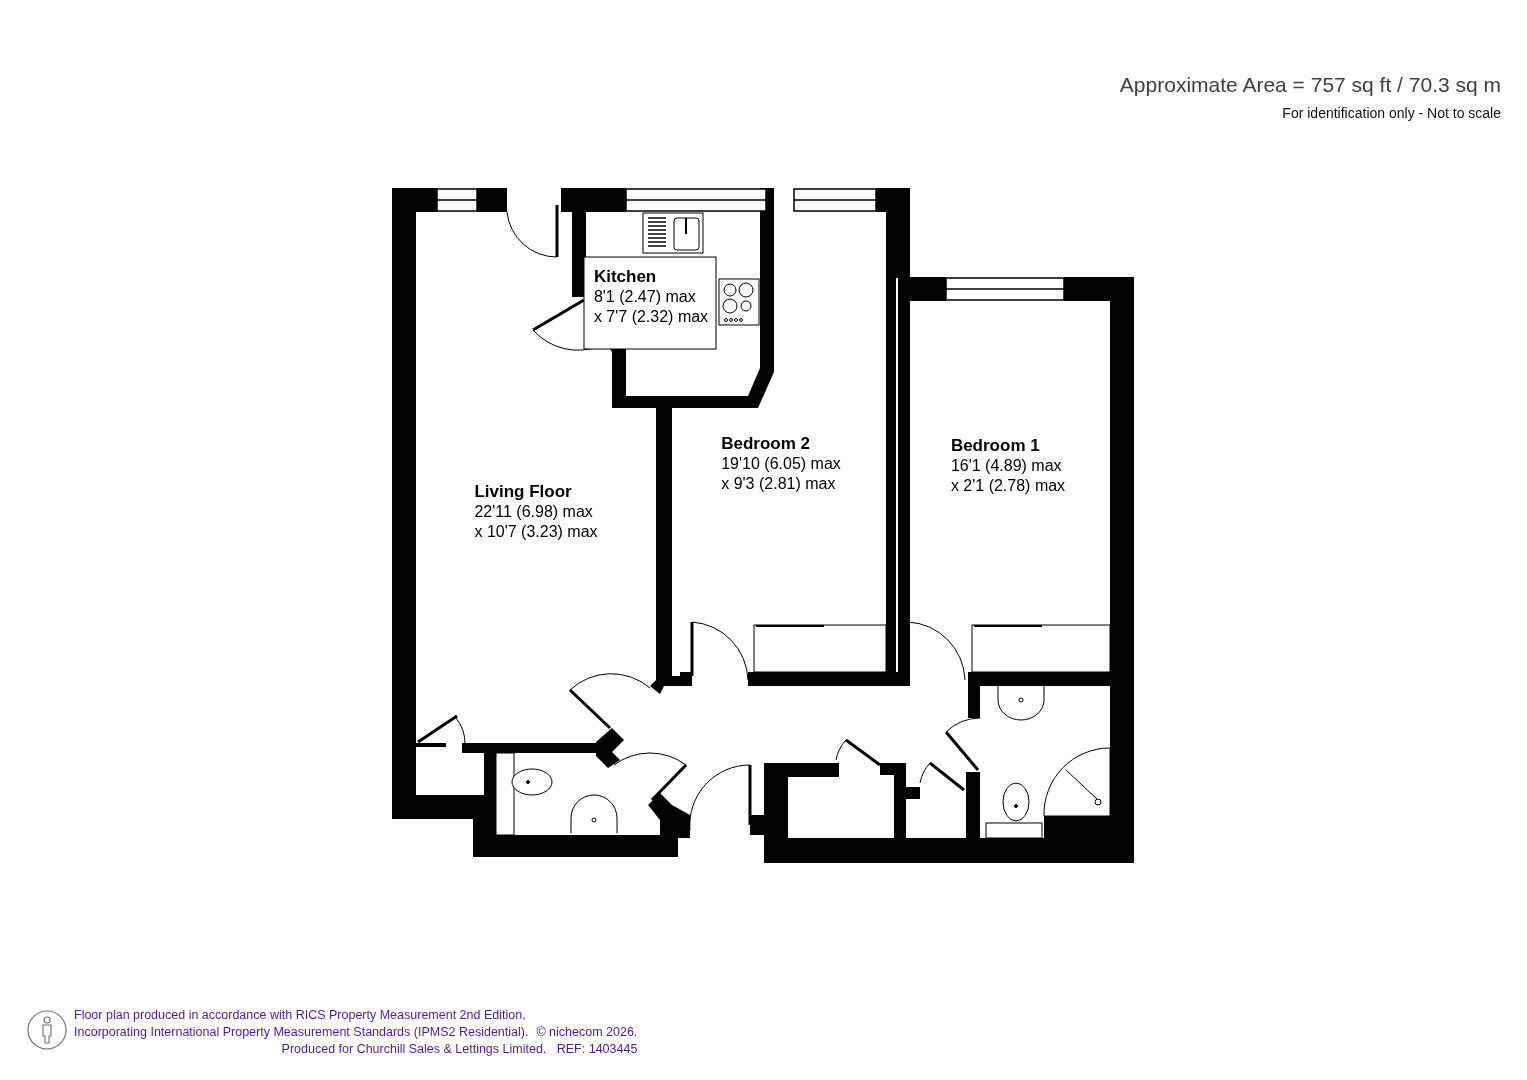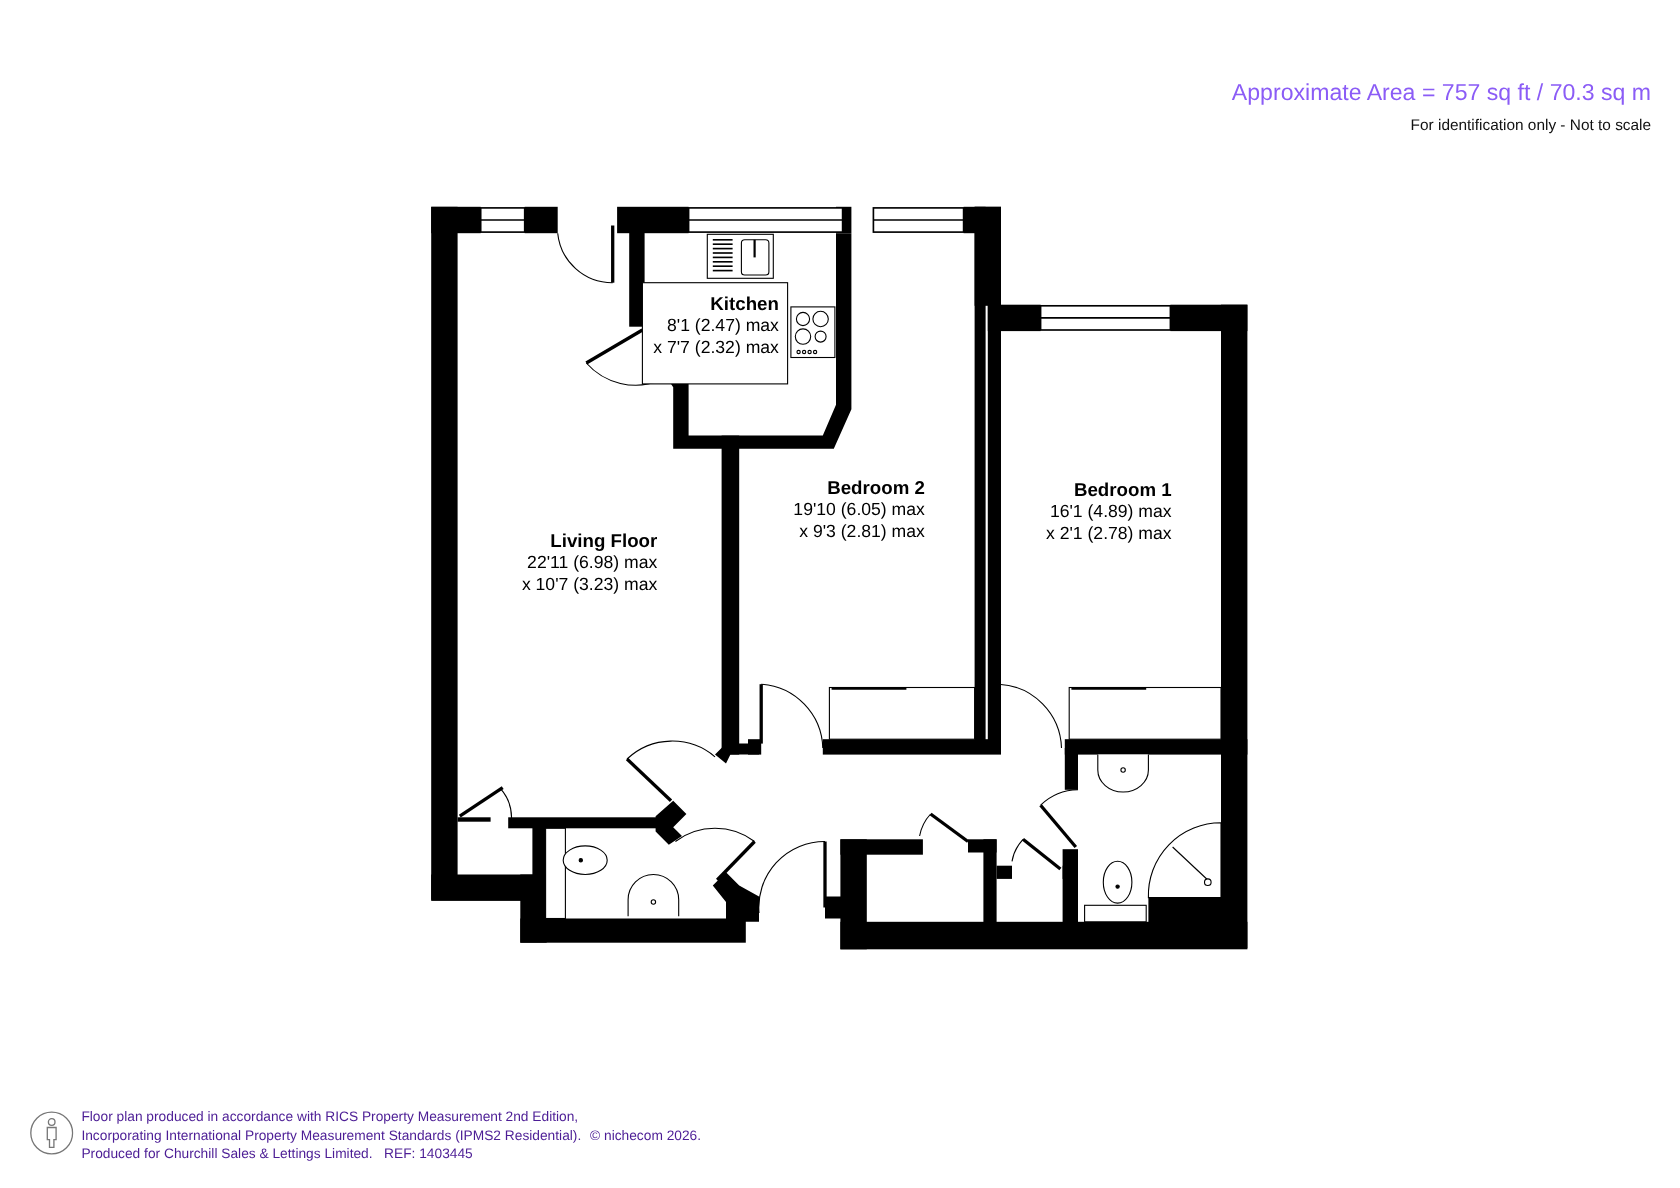--- a/index.html
+++ b/index.html
@@ -1,20 +1,20 @@
 <!DOCTYPE html>
 <html><head>
 <meta charset="utf-8">
 <style>
   html, body { margin:0; padding:0; background:#ffffff; }
   body { width:1527px; height:1080px; position:relative; overflow:hidden; font-family:"Liberation Sans", sans-serif; color:#000; }
-  .area-title { position:absolute; right:26px; top:73px; font-size:21px; color:#8b5cf6; white-space:nowrap; }
+  .area-title { position:absolute; right:26px; top:73px; font-size:21px; color:#404040; white-space:nowrap; }
   .area-sub { position:absolute; right:26px; top:105px; font-size:14px; color:#111; white-space:nowrap; }
   #plan { position:absolute; left:0; top:0; width:1527px; height:1080px; }
-  .room-label { position:absolute; text-align:right; font-size:16px; line-height:20px; color:#000; transform:translateX(-50%); white-space:nowrap; }
+  .room-label { position:absolute; text-align:left; font-size:16px; line-height:20px; color:#000; transform:translateX(-50%); white-space:nowrap; }
   .room-label .name { font-weight:bold; font-size:17px; }
   .footer { position:absolute; left:74px; top:1007px; font-size:12.5px; line-height:17px; color:#4c1d95; white-space:nowrap; }
   .footer .copy { margin-left:8px;text-align:center; }
   .person-icon { position:absolute; left:27px; top:1010px; width:40px; height:40px; }
 </style>
 </head>
 <body>
 
 <div class="area-title">Approximate Area = 757 sq ft / 70.3 sq m</div>
 <div class="area-sub">For identification only - Not to scale</div>
@@ -193,14 +193,14 @@
 
 <svg class="person-icon" viewBox="0 0 40 40">
   <circle cx="20" cy="20" r="19" fill="none" stroke="#777" stroke-width="1.2"></circle>
   <circle cx="20" cy="10" r="3" fill="none" stroke="#777" stroke-width="1.2"></circle>
   <path d="M16,15 L24,15 L24,26 L22,26 L22,33 L18,33 L18,26 L16,26 Z" fill="none" stroke="#777" stroke-width="1.2"></path>
 </svg>
 
 <div class="footer">
   <div>Floor plan produced in accordance with RICS Property Measurement 2nd Edition,</div>
   <div><span>Incorporating International Property Measurement Standards (IPMS2 Residential).</span><span class="copy">© nichecom 2026.</span></div>
-  <div style="white-space:pre;">Produced for Churchill Sales &amp; Lettings Limited.   REF: 1403445</div>
+  <div style="white-space:pre;text-align:right;">Produced for Churchill Sales &amp; Lettings Limited.   REF: 1403445</div>
 </div>
 
 </body></html>

